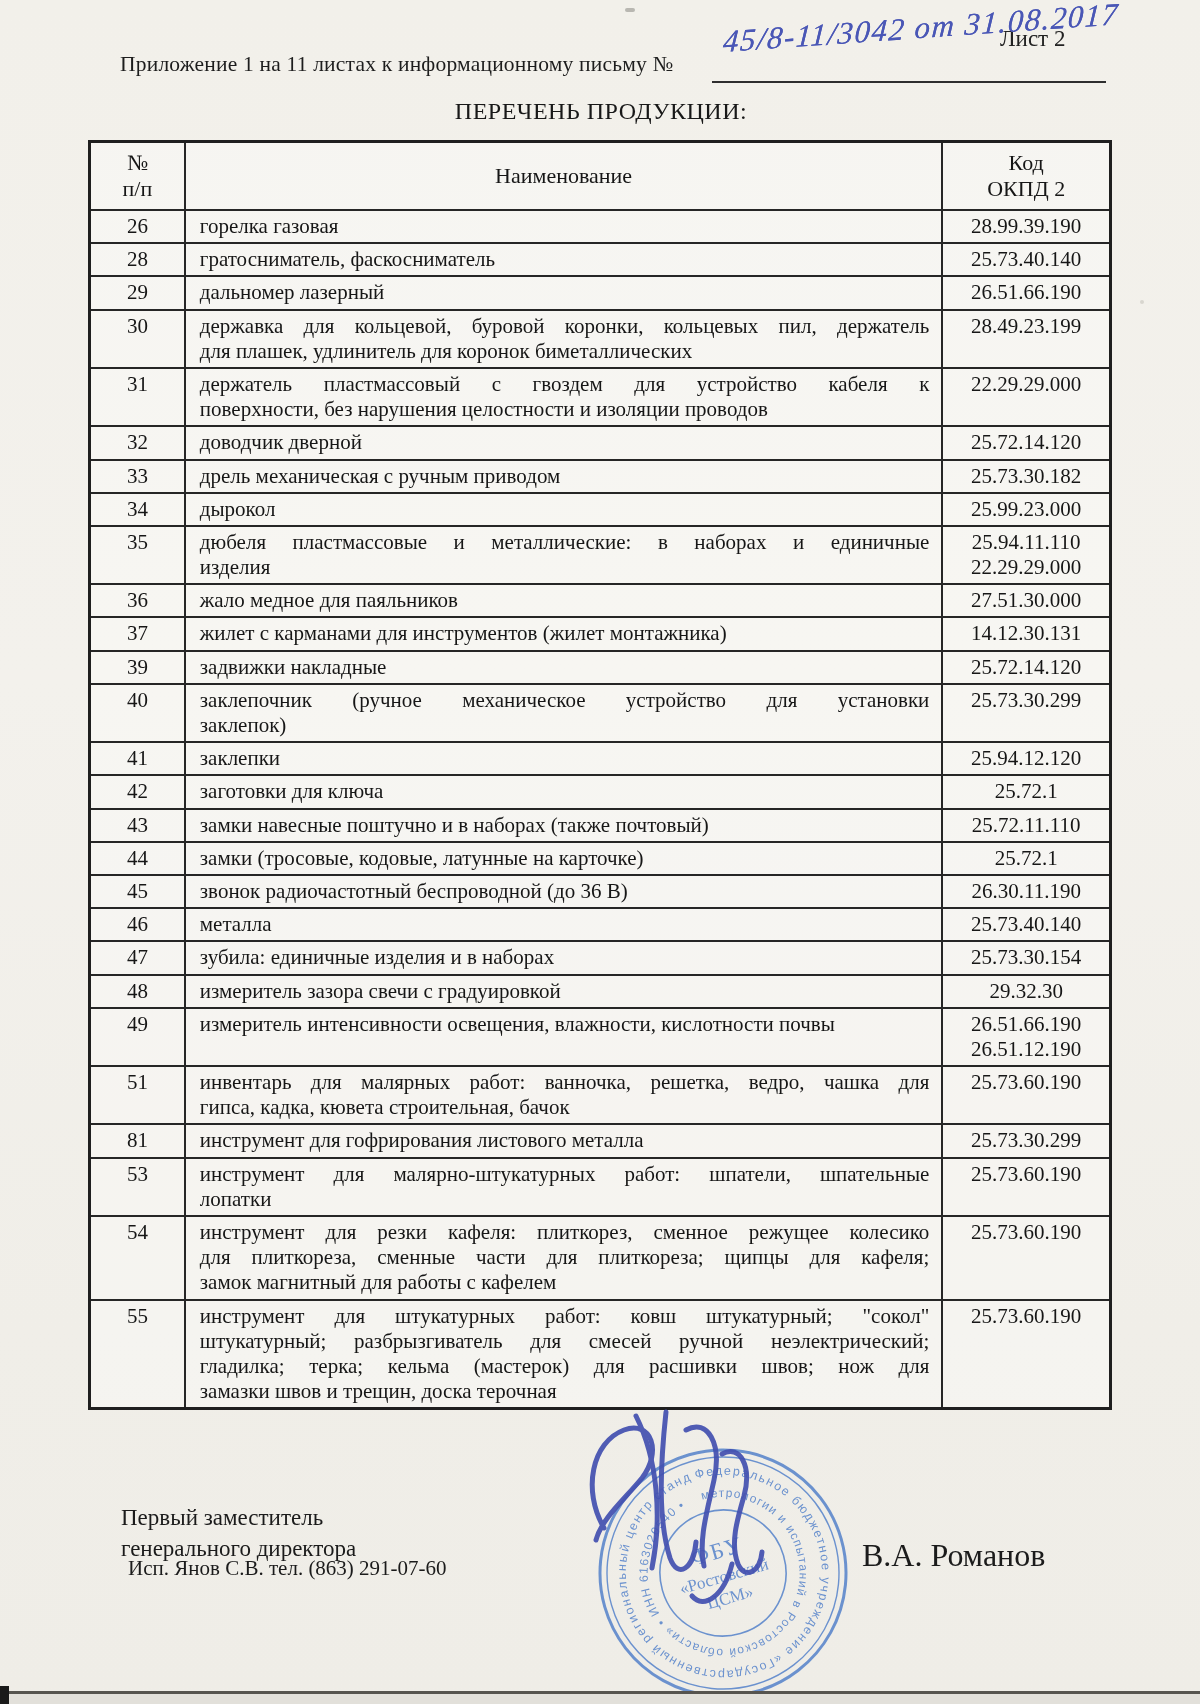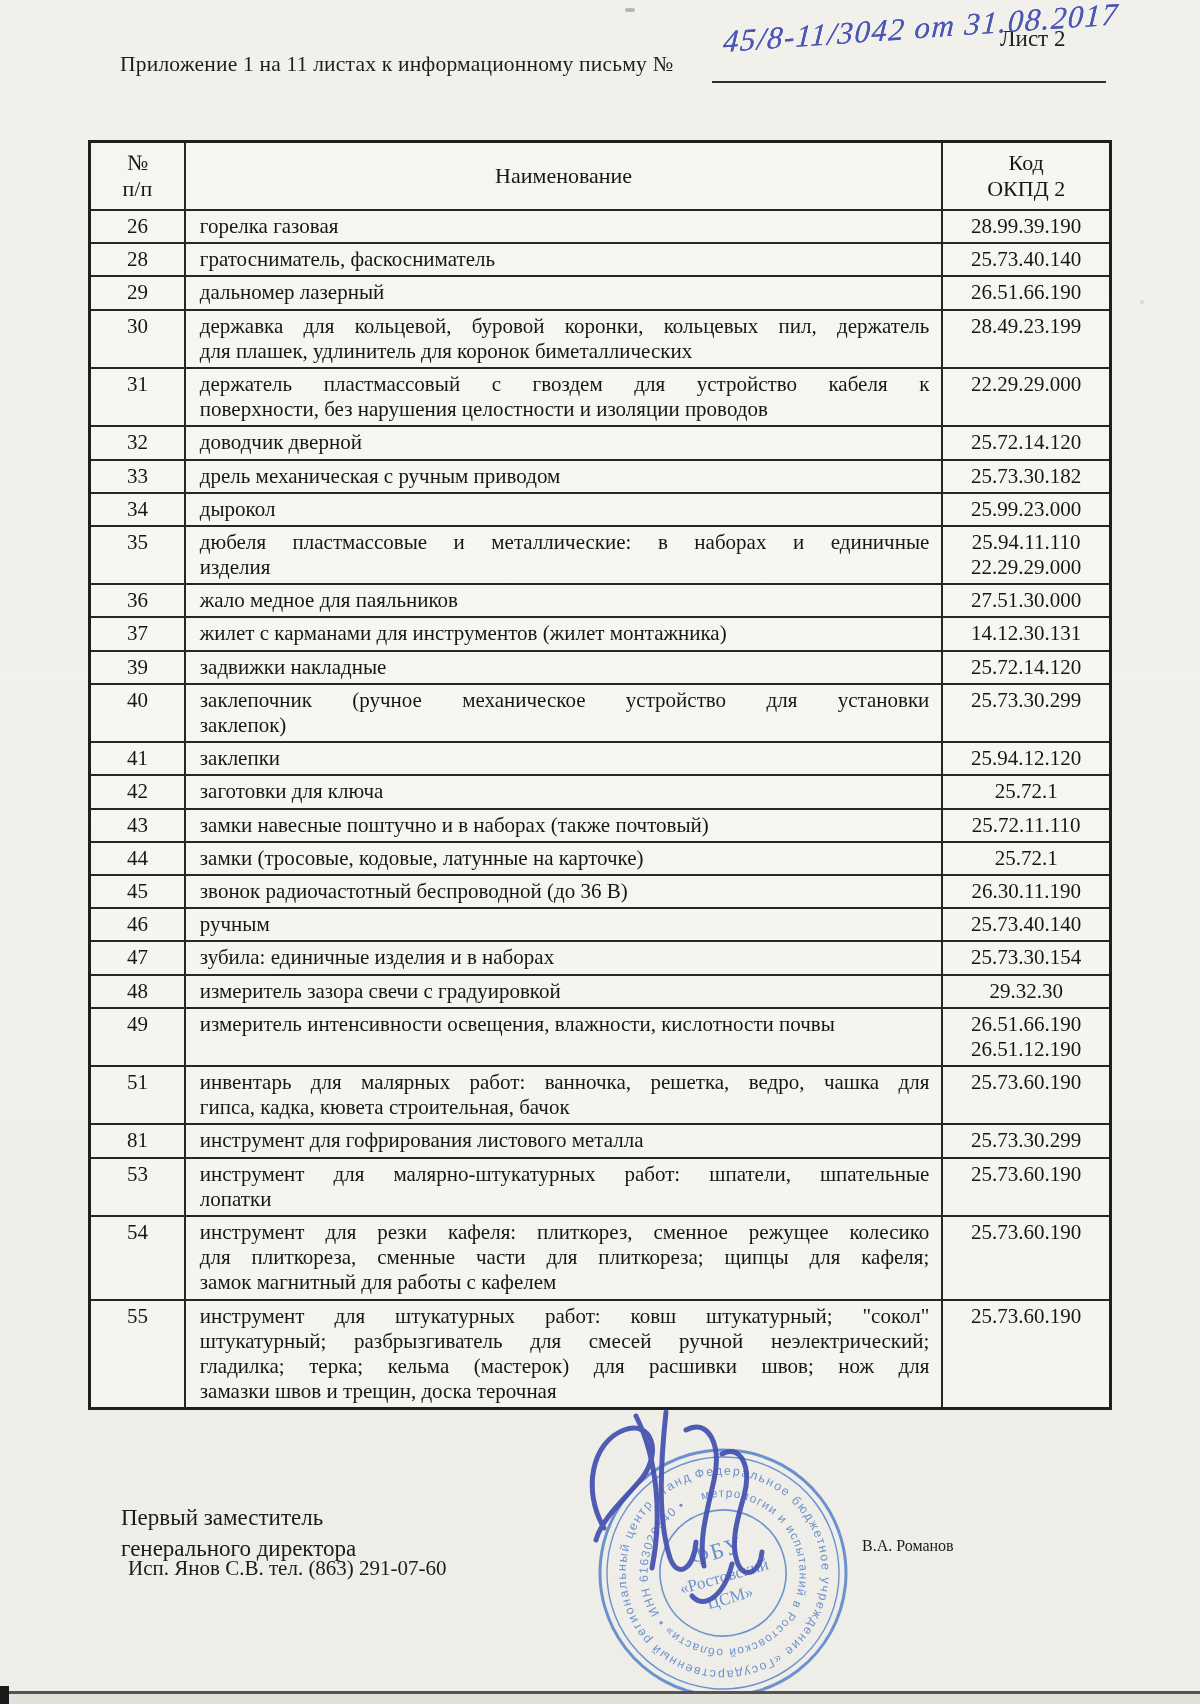--- a/index.html
+++ b/index.html
@@ -66,21 +66,21 @@
   }
   td.cell-num{text-align:center;padding:3px 2px;}
   td.cell-name{padding:3px 12px 3px 14px;}
   td.cell-code{text-align:center;padding:3px 4px;margin-top:44px;}
   .tline{display:block;text-align:left;}
   .tline.just{text-align:justify;text-align-last:justify;}
   .code-line{display:block;}
   
   .sign-title-1{position:absolute;top:1505px;left:121px;font-size:23px;}
   .sign-title-2{position:absolute;top:1536px;left:121px;font-size:23px;}
-  .signer-name{position:absolute;top:1537px;left:862px;font-size:16px;}
+  .signer-name{position:absolute;top:1537px;left:862px;font-size:32px;}
   .executor-line{position:absolute;top:1556px;left:128px;font-size:21px;text-align:right;}
   
   .stamp-wrap{
     position:absolute;top:1436px;left:586px;width:274px;height:274px;
     opacity:.92;
   }
   .signature-wrap{
     position:absolute;top:1368px;left:566px;width:240px;height:250px;
   }
   
@@ -102,20 +102,21 @@
 </head>
 <body>
 
 <div class="page">
 
   <div class="sheet-label">Лист 2</div>
   <div class="appendix-line">Приложение 1 на 11 листах к информационному письму №</div>
   <div class="handwriting">45/8-11/3042 от 31.08.2017</div>
   <div class="hand-underline"></div>
 
+  <h1 class="doc-title">ПЕРЕЧЕНЬ ПРОДУКЦИИ:</h1>
 
   <table class="products">
     <thead>
       <tr>
         <th class="col-num">№
 п/п</th>
         <th class="col-name">Наименование</th>
         <th class="col-code">Код
 ОКПД 2</th>
       </tr>
@@ -304,21 +305,21 @@
             <span class="tline">звонок радиочастотный беспроводной (до 36 В)</span>
           </td>
       <td class="cell-code">
             <span class="code-line">26.30.11.190</span>
           </td>
     </tr>
 
     <tr>
       <td class="cell-num">46</td>
       <td class="cell-name">
-            <span class="tline">ручным</span>
+            <span class="tline">металла</span>
           </td>
       <td class="cell-code">
             <span class="code-line">25.73.40.140</span>
           </td>
     </tr>
 
     <tr>
       <td class="cell-num">47</td>
       <td class="cell-name">
             <span class="tline">зубила: единичные изделия и в наборах</span>

